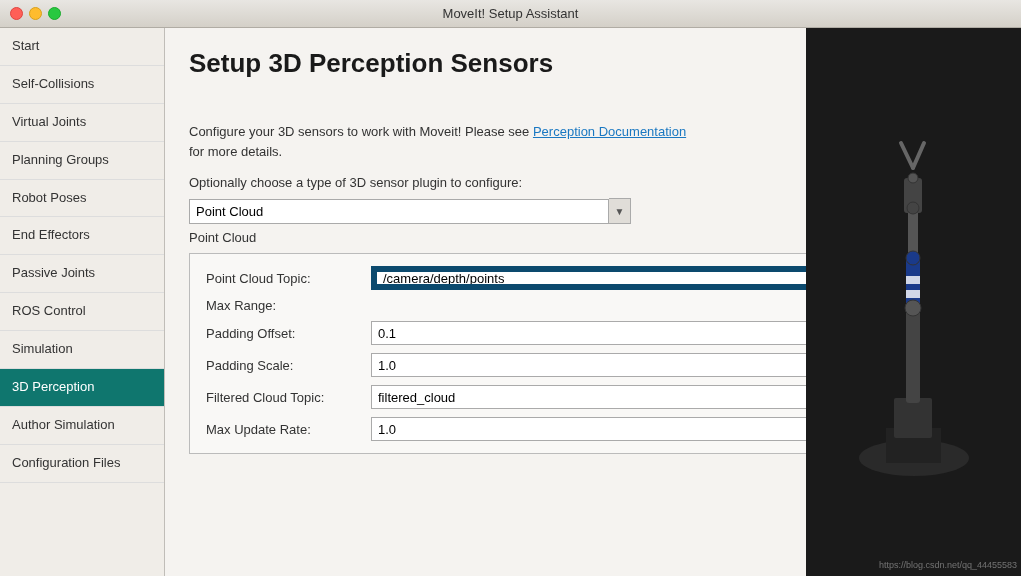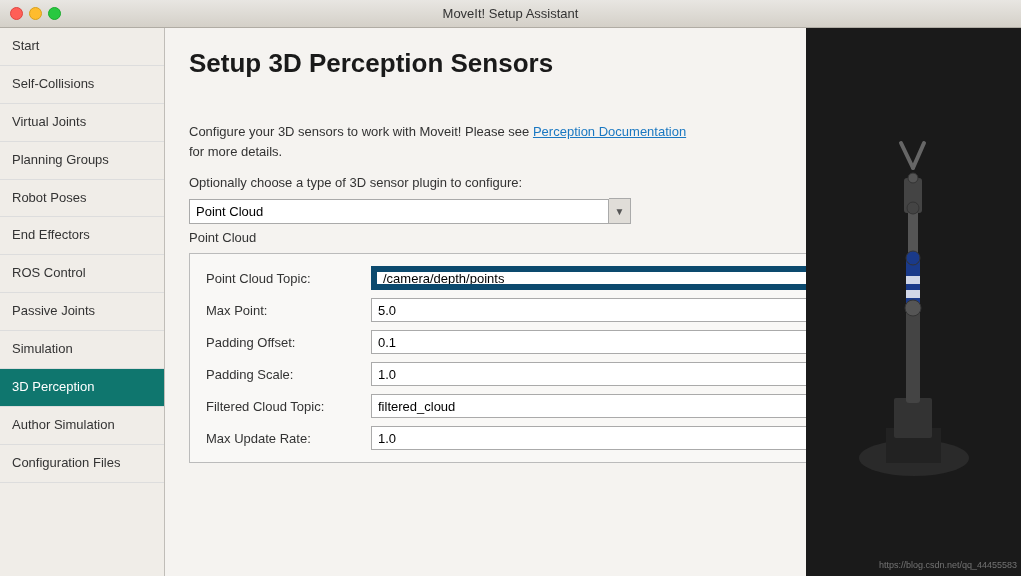--- a/index.html
+++ b/index.html
@@ -205,22 +205,22 @@
 
   <div class="sidebar">
     <div class="sidebar-scroll-area">
 
     <div class="sidebar-item">Start</div>
         <div class="sidebar-item">Self-Collisions</div>
         <div class="sidebar-item">Virtual Joints</div>
         <div class="sidebar-item">Planning Groups</div>
         <div class="sidebar-item">Robot Poses</div>
         <div class="sidebar-item">End Effectors</div>
+        <div class="sidebar-item">Passive Joints</div>
         <div class="sidebar-item">ROS Control</div>
-        <div class="sidebar-item">Passive Joints</div>
         <div class="sidebar-item">Simulation</div>
         <div class="sidebar-item active">3D Perception</div>
         <div class="sidebar-item">Author Simulation</div>
         <div class="sidebar-item">Configuration Files</div>
       </div>
 
   </div>
 
   <div class="content">
     <h1 class="page-title">Setup 3D Perception Sensors</h1>
@@ -243,22 +243,21 @@
 
     <p class="point-cloud-label">Point Cloud</p>
 
     <div class="form-box">
 
     <div class="form-row">
           <div class="form-label">Point Cloud Topic:</div>
           <input type="text" class="form-input focused" value="/camera/depth/points" style="">
         </div>
         <div class="form-row">
-          <div class="form-label">Max Point:</div>
-          <input type="text" class="form-input" value="5.0" style="">
+          <div class="form-label">Max Range:</div>
         </div>
         <div class="form-row">
           <div class="form-label">Padding Offset:</div>
           <input type="text" class="form-input" value="0.1" style="">
         </div>
         <div class="form-row">
           <div class="form-label">Padding Scale:</div>
           <input type="text" class="form-input" value="1.0" style="">
         </div>
         <div class="form-row">

